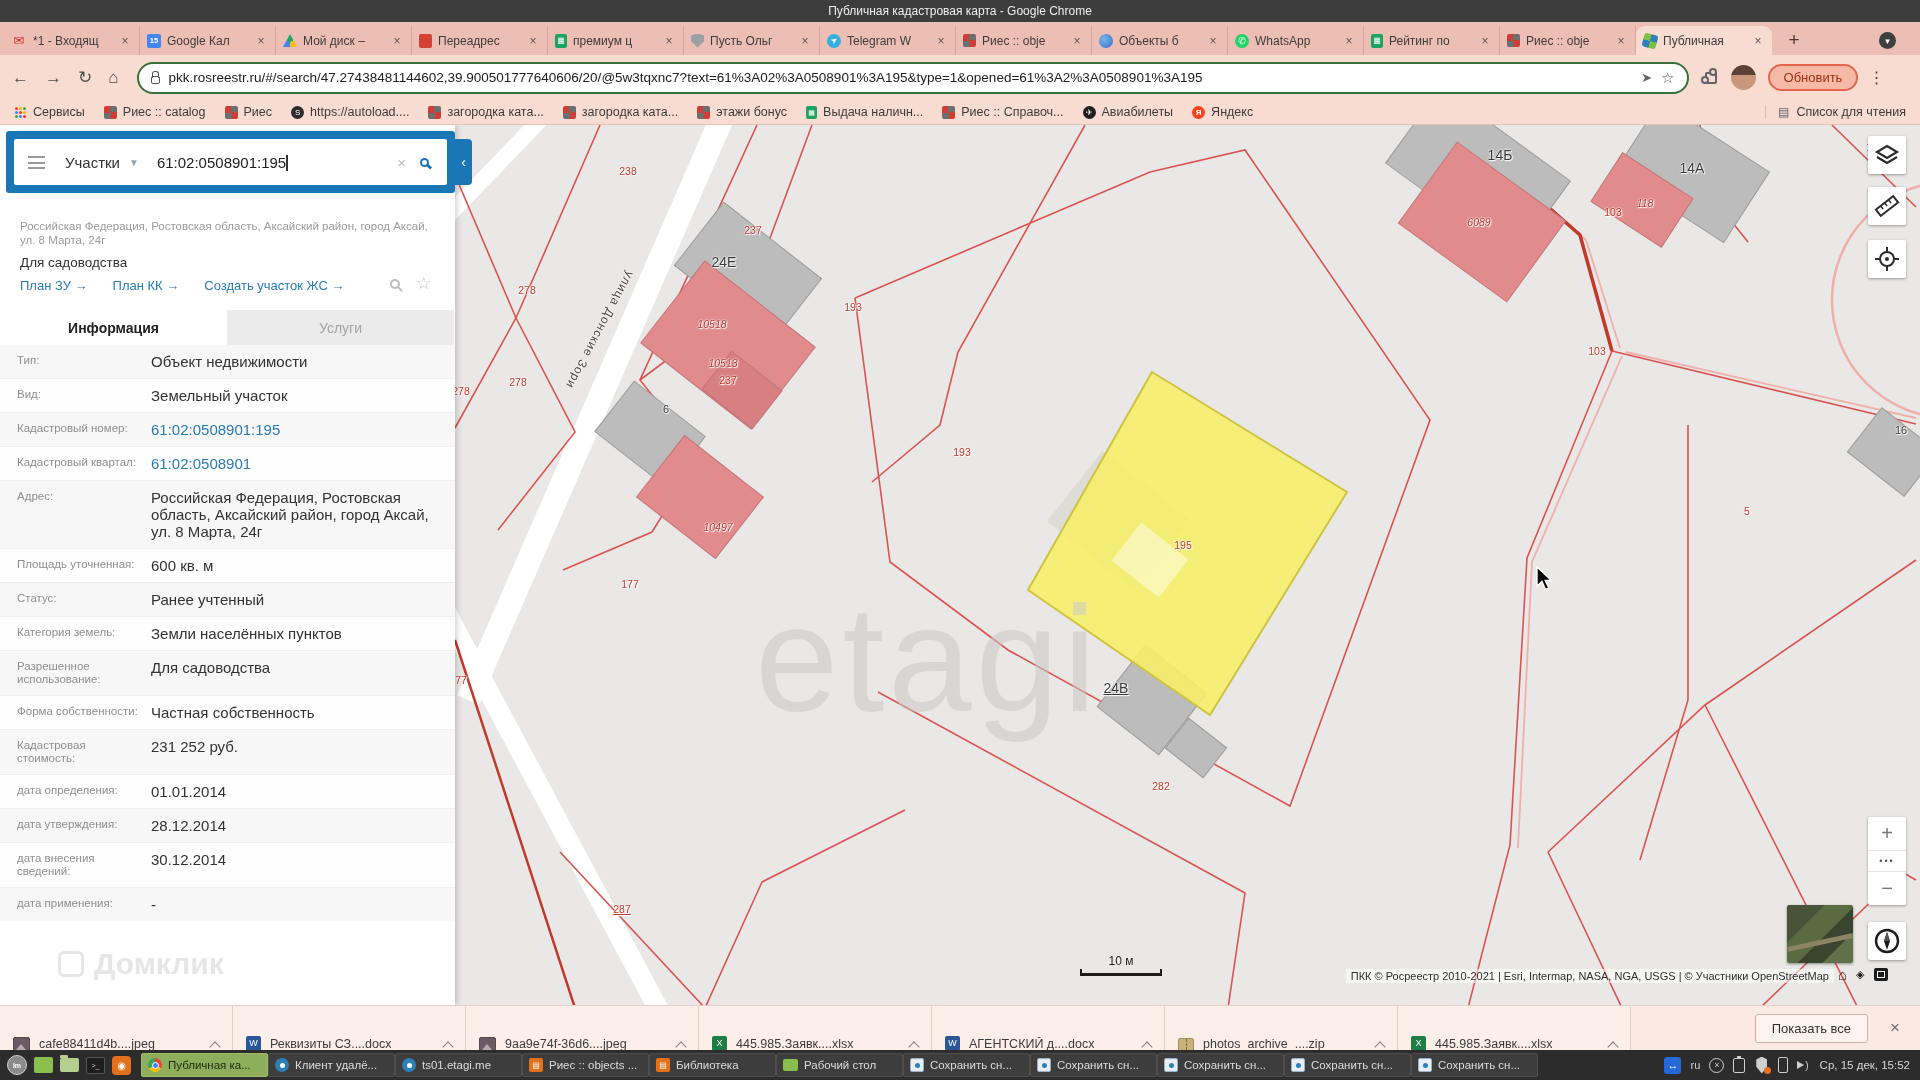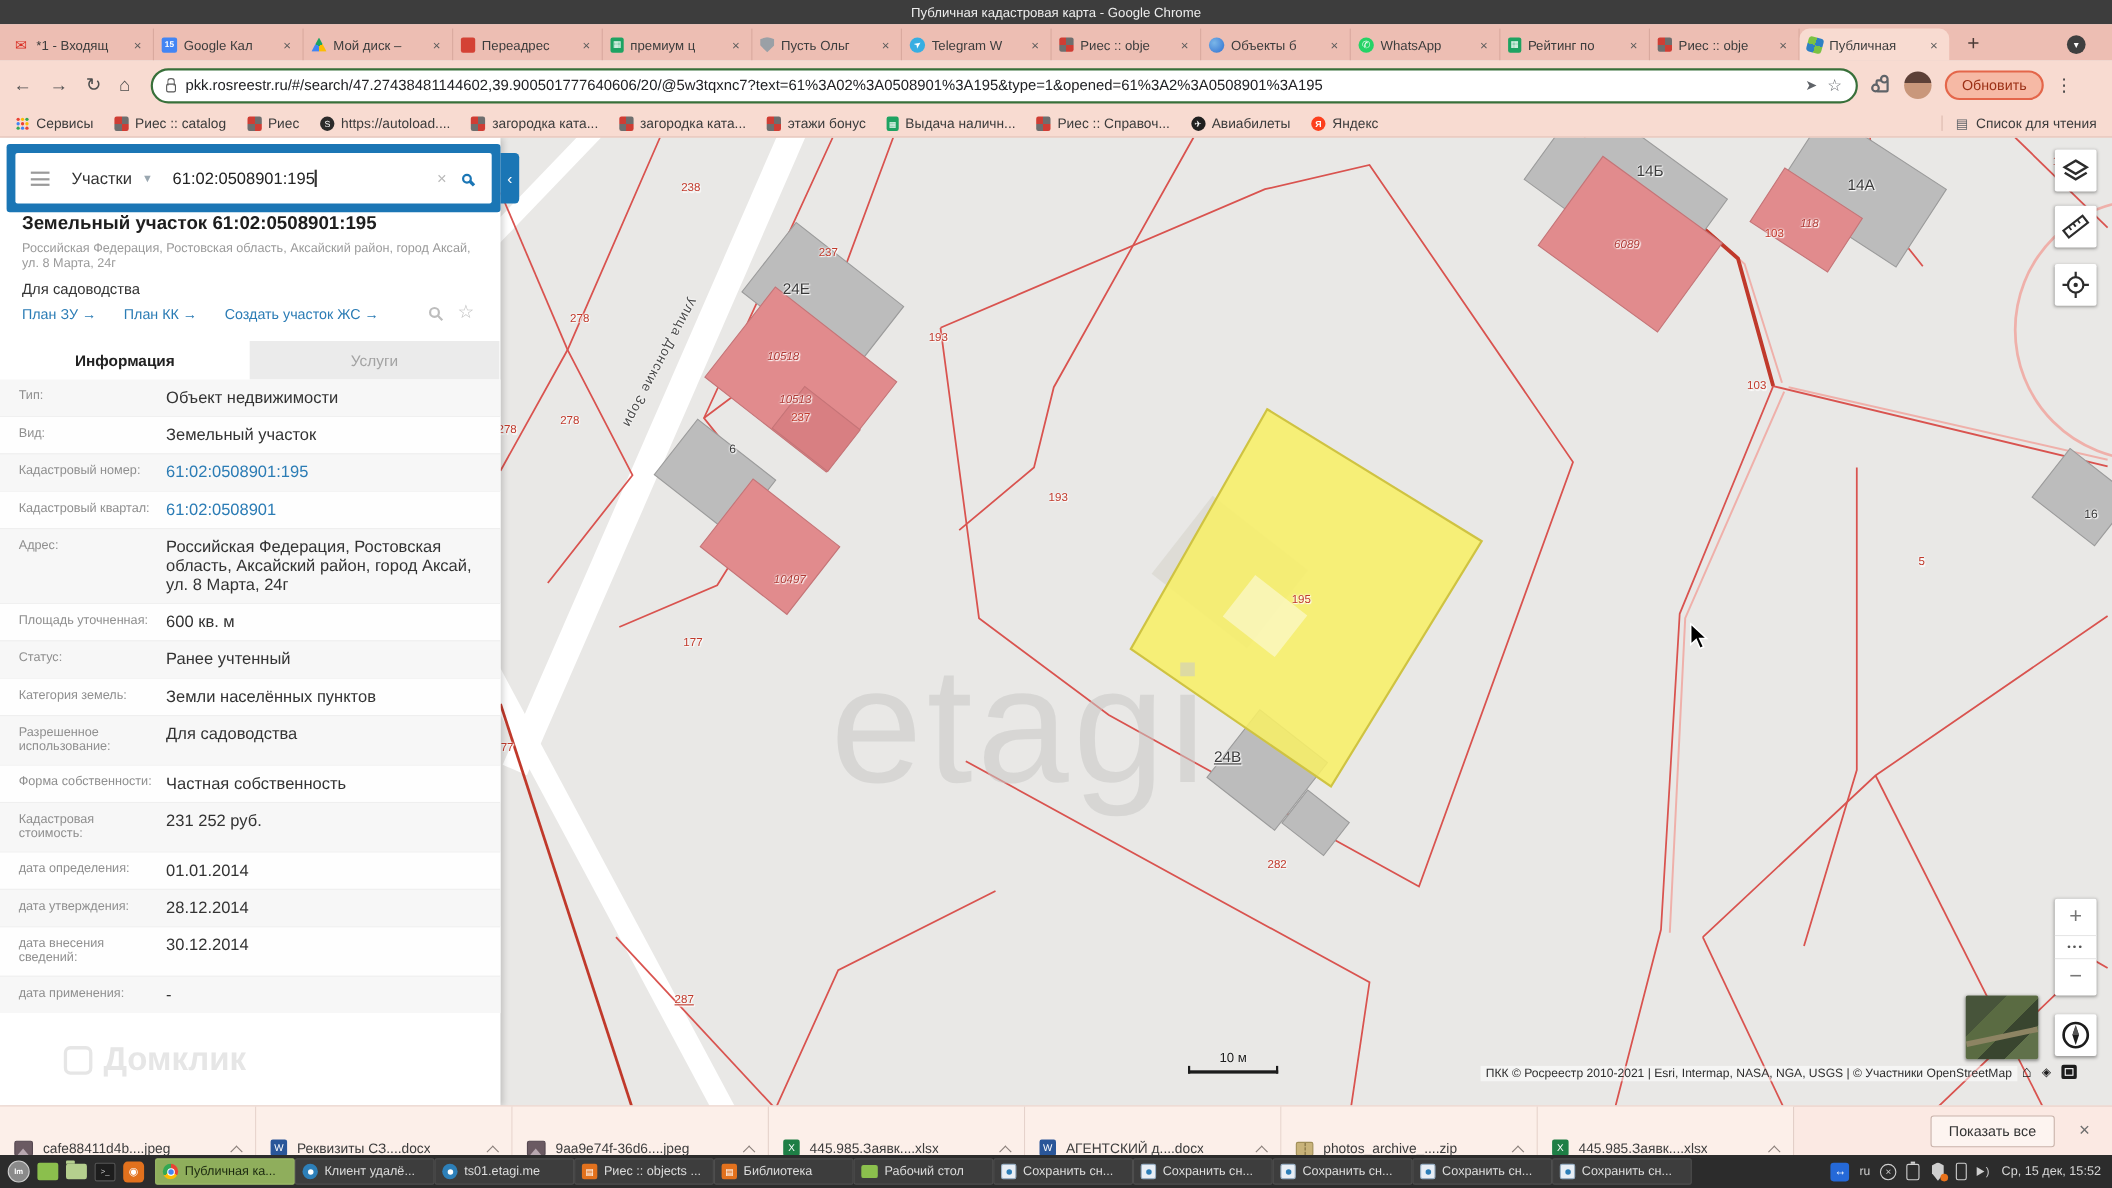--- a/index.html
+++ b/index.html
@@ -440,21 +440,21 @@
       <div class="mlabel k-red" style="left: 1161px; top: 786px;">282</div>
       <div class="mlabel k-red" style="left: 622px; top: 909px; text-decoration: underline;">287</div>
       <div class="mlabel k-bld" style="left: 1500px; top: 155px;">14Б</div>
       <div class="mlabel k-redb" style="left: 1479px; top: 222px;">6089</div>
       <div class="mlabel k-bld" style="left: 1692px; top: 168px;">14А</div>
       <div class="mlabel k-redb" style="left: 1645px; top: 203px;">118</div>
       <div class="mlabel k-red" style="left: 1875px; top: 147px;">103</div>
       <div class="mlabel k-red" style="left: 1613px; top: 212px;">103</div>
       <div class="mlabel k-red" style="left: 1597px; top: 351px;">103</div>
       <div class="mlabel k-red" style="left: 1747px; top: 511px;">5</div>
-      <div class="mlabel k-blds" style="left: 1901px; top: 468px;">16</div>
+      <div class="mlabel k-blds" style="left: 1901px; top: 430px;">16</div>
     </div>
   <div id="street-label">улица Донские Зори</div>
 
   <div class="mapbtn" style="left:1868px;top:136px">
     <svg width="26" height="26" viewBox="0 0 26 26">
         <path d="M13,4 L23,10 L13,16 L3,10 Z" fill="none" stroke="#2c2c2c" stroke-width="2.2"></path>
         <path d="M3,15 L13,21 L23,15" fill="none" stroke="#2c2c2c" stroke-width="2.2"></path>
       </svg>
   </div>
   <div class="mapbtn" style="left:1868px;top:187px">
@@ -499,21 +499,20 @@
   <div id="panel">
     <div class="sframe"></div>
     <div class="srow">
       <span class="burger"></span>
       <span class="scat">Участки</span>
       <span class="schev">▼</span>
       <span class="squery"><span>61:02:0508901:195</span><span class="caret"></span></span>
       <span class="sclear">×</span>
       <span class="mag"></span>
     </div>
-    <div class="ptitle">Земельный участок 61:02:0508901:195</div>
     <div class="psub">Российская Федерация, Ростовская область, Аксайский район, город Аксай, ул. 8 Марта, 24г</div>
     <div class="pusage">Для садоводства</div>
     <div id="plinks">
         <span class="plink">План ЗУ →</span>
         <span class="plink">План КК →</span>
         <span class="plink">Создать участок ЖС →</span>
       </div>
     <span class="pic-mag"></span>
     <span class="pic-star">☆</span>
     <div id="ptabs">

